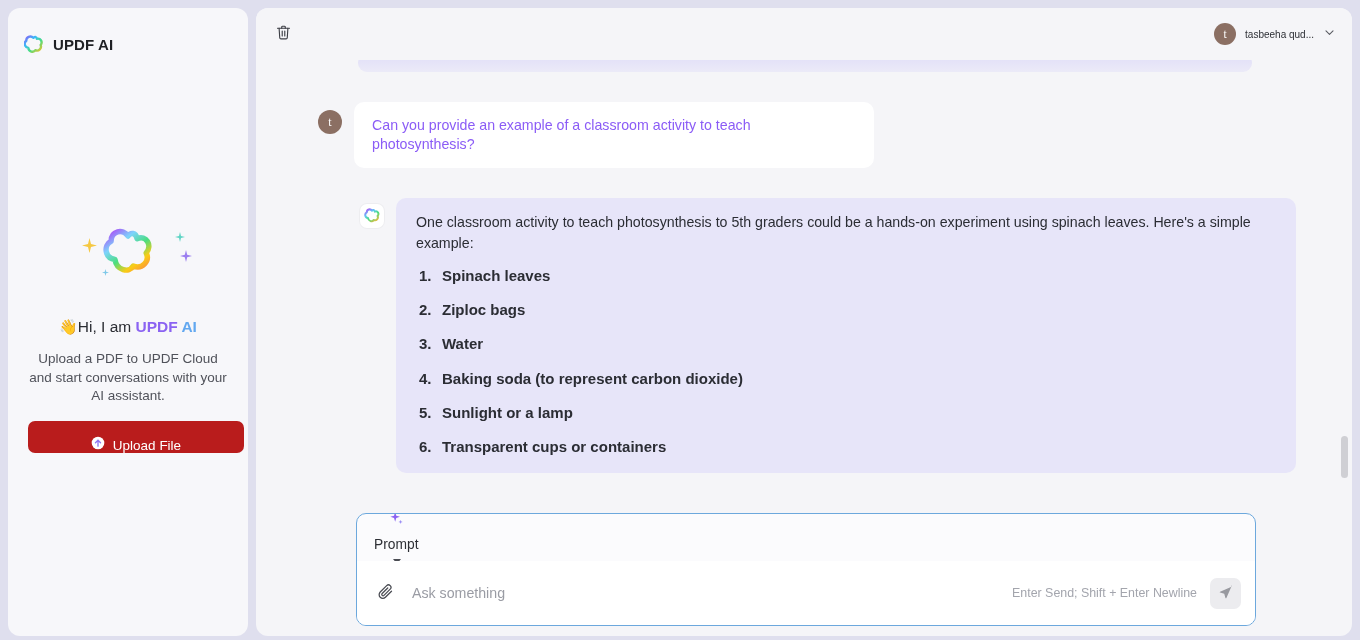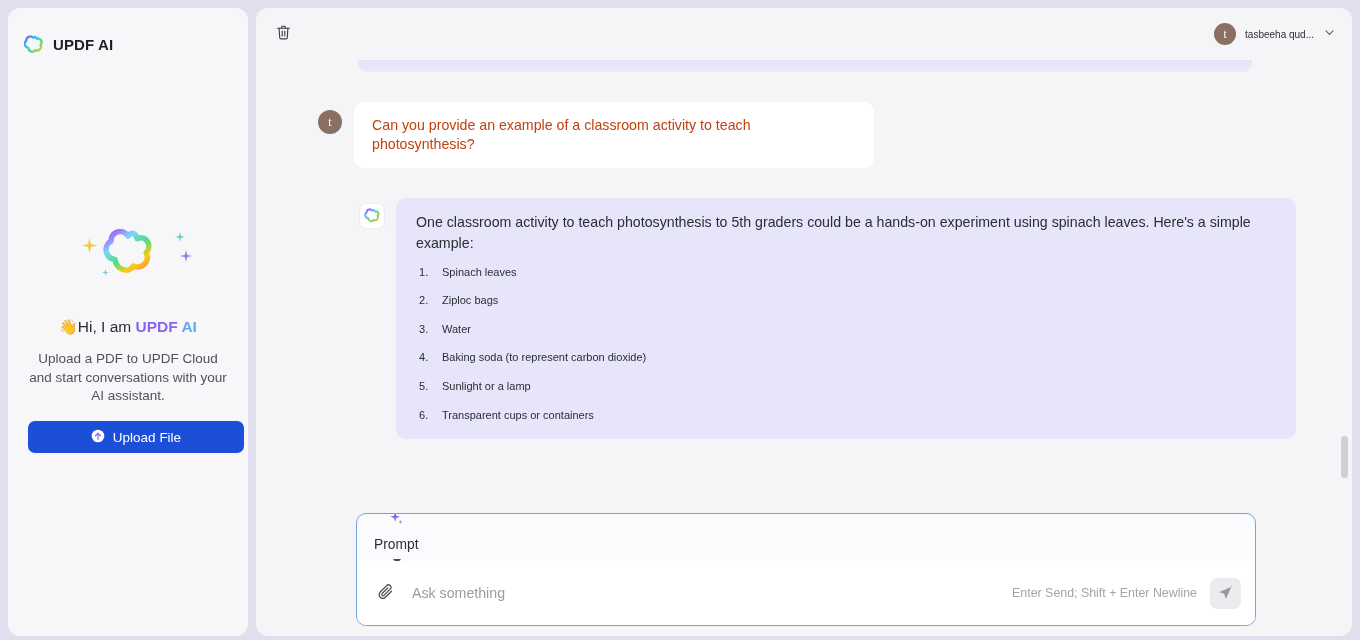--- a/index.html
+++ b/index.html
@@ -90,29 +90,29 @@
     color: #50525a;
     padding: 0 8px;
   }
 
   .upload-btn {
     position: absolute;
     left: 20px;
     top: 413px;
     width: 216px;
     height: 32px;
-    background: #1d4ed8;
+    background: #b91c1c;
     border: none;
     border-radius: 7px;
     color: #ffffff;
     font-size: 13.5px;
     font-family: "Liberation Sans", sans-serif;
     font-weight: 400;
     display: flex;
-    align-items: center;
+    align-items: flex-end;
     justify-content: center;
     gap: 8px;
     cursor: pointer;
   }
 
   
   .main {
     position: absolute;
     left: 256px;
     top: 8px;
@@ -220,21 +220,21 @@
     flex: 0 0 auto;
     margin-top: 6px;
     box-shadow: 0 0 0 1px rgba(0,0,0,.03);
   }
 
   .bubble-user {
     background: #ffffff;
     border-radius: 10px;
     padding: 14px 18px;
     font-size: 14.2px;
-    color: #c2410c;
+    color: #8b5cf6;
     max-width: 520px;
     line-height: 1.35;
   }
 
   .bubble-bot {
     background: #e7e5f9;
     border-radius: 10px;
     padding: 14px 20px 16px 20px;
     font-size: 14.2px;
     color: #2b2d34;
@@ -246,21 +246,22 @@
     list-style: none;
     counter-reset: li;
     margin: 0;
     padding: 0;
   }
   .bubble-bot ol li {
     counter-increment: li;
     position: relative;
     padding-left: 26px;
     margin-bottom: 13px;
-    font-size: 11px;
+    font-size: 15px;
+    font-weight: bold;
   }
   .bubble-bot ol li:last-child { margin-bottom: 0; }
   .bubble-bot ol li::before {
     content: counter(li) ".";
     position: absolute;
     left: 3px;
     color: #2b2d34;
   }
 
   

